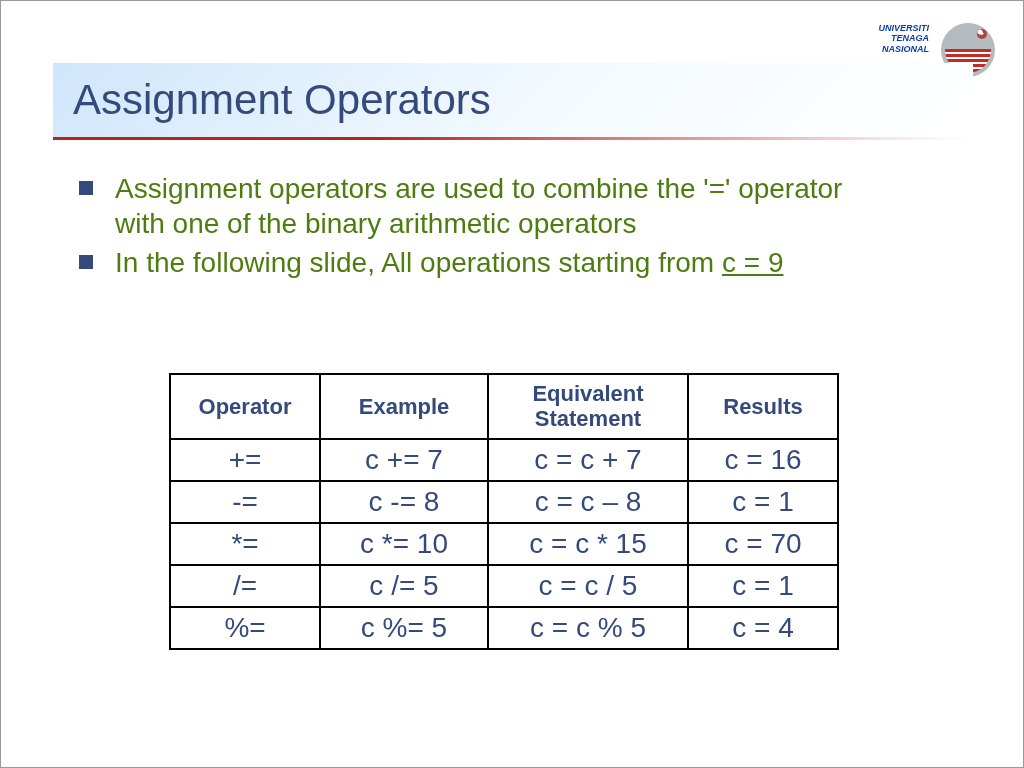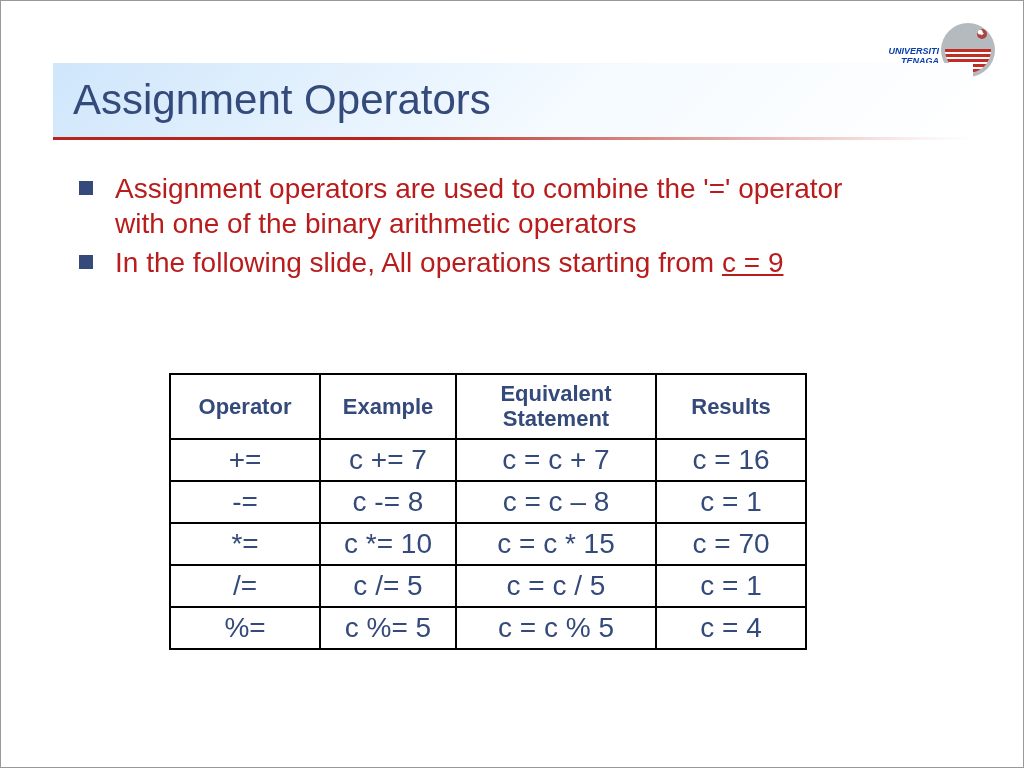--- a/index.html
+++ b/index.html
@@ -1,36 +1,36 @@
 <!DOCTYPE html>
 <html><head>
 <meta charset="utf-8">
 <style>
   * { margin: 0; padding: 0; box-sizing: border-box; }
   html, body { width: 1024px; height: 768px; font-family: Arial, Helvetica, sans-serif; background: #fff; }
   .slide { position: relative; width: 1024px; height: 768px; border: 1px solid #999; background: #fff; }
-  .logo { position: absolute; top: 22px; right: 28px; display: flex; align-items: flex-end; gap: 2px; }
+  .logo { position: absolute; top: 22px; right: 28px; display: flex; align-items: flex-start; gap: 12px; }
   .logo-text { font-size: 9px; font-style: italic; font-weight: 700; color: #0a3ea8; text-align: right; line-height: 1.15; }
   .logo-circle { width: 54px; height: 54px; border-radius: 50%; background: #b5babf; position: relative; overflow: hidden; }
   .logo-red { position: absolute; left: 4px; right: 4px; top: 26px; bottom: 4px; border-radius: 0 0 54px 54px; background: repeating-linear-gradient(#c12c24 0 3px, #ffffff 3px 5px); }
   .logo-glint { position: absolute; top: 6px; right: 8px; width: 10px; height: 10px; border-radius: 50%; background: radial-gradient(circle at 3px 3px, #fff 0 2px, transparent 3px), #a94442; display:flex; align-items:center; justify-content:center; font-size:7px; color:#fff;}
   .title-bar { position: absolute; left: 52px; top: 62px; width: 920px; height: 74px; background: linear-gradient(135deg, #cfe6fb 0%, #f4faff 55%, #ffffff 100%); display: flex; align-items: center; }
   .title-text { font-size: 42px; color: #344a7a; padding-left: 20px; }
   .title-rule { position: absolute; left: 52px; top: 136px; width: 920px; height: 3px; background: linear-gradient(to right, #b8231b 0%, #b8231b 35%, rgba(184,35,27,0.05) 95%, transparent 100%); }
   .content { position: absolute; left: 78px; top: 170px; width: 800px; }
   .bullet-row { display: flex; align-items: flex-start; margin-bottom: 4px; }
   .bullet { width: 14px; height: 14px; background: #344a7a; margin-top: 10px; margin-right: 22px; flex: 0 0 14px; }
-  .bullet-text { font-size: 28px; color: #b91c1c; line-height: 1.25; }
+  .bullet-text { font-size: 28px; color: #4d7c0f; line-height: 1.25; }
   .underline { text-decoration: underline; text-align: center; }
   .tbl-wrap { position: absolute; left: 168px; top: 372px; }
   table.optable { border-collapse: collapse; }
   table.optable th, table.optable td { border: 2.5px solid #000; text-align: center; vertical-align: middle; }
   table.optable th { font-size: 22px; font-weight: 700; color: #344a7a; padding: 6px 14px; line-height: 1.15; }
   table.optable td { font-size: 28px; color: #344a7a; padding: 4px 14px; }
-  .col1 { width: 150px; } .col2 { width: 136px; } .col3 { width: 200px; } .col4 { width: 150px; }
+  .col1 { width: 150px; } .col2 { width: 168px; } .col3 { width: 200px; } .col4 { width: 150px; }
   .footer-bar { position: absolute; left: 58px; bottom: 32px; width: 908px; height: 20px; background: linear-gradient(135deg, #cfe6fb 0%, #f6fbff 60%, #ffffff 100%); display: flex; align-items: center; justify-content: space-between; padding: 0 12px; }
   .footer-text { font-size: 13px; color: #b8542a; }
   .footer-num  { font-size: 13px; color: #b8542a; }
 </style>
 </head>
 <body>
 
 <div class="slide">
 
   <div class="logo">

